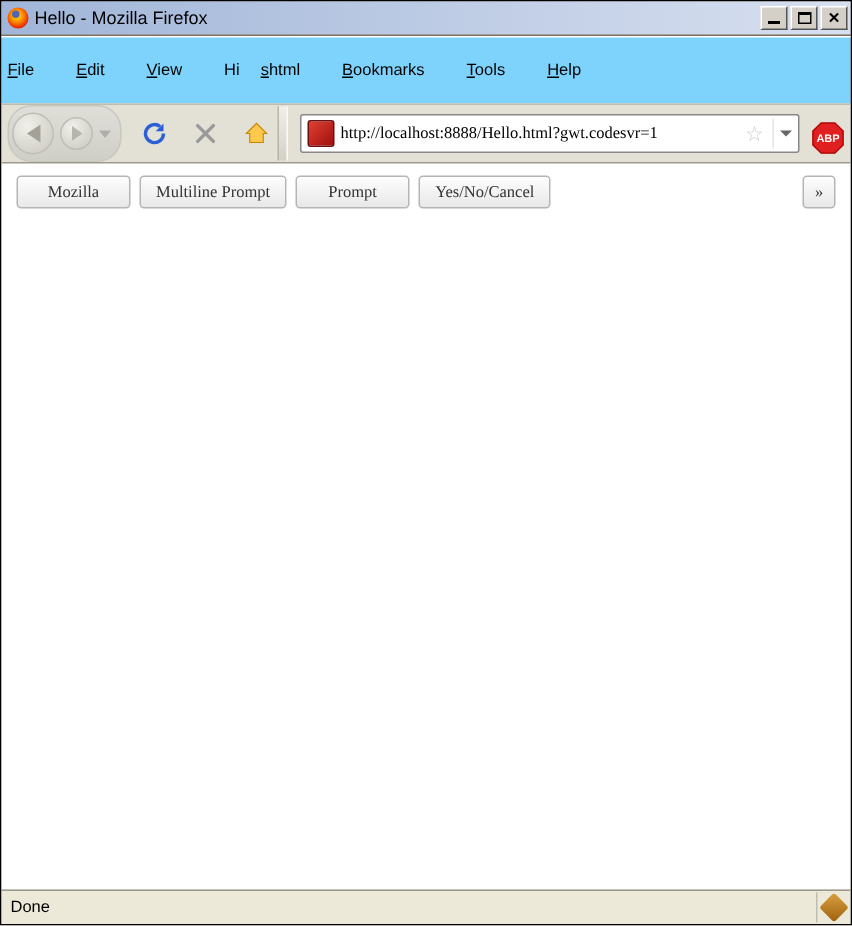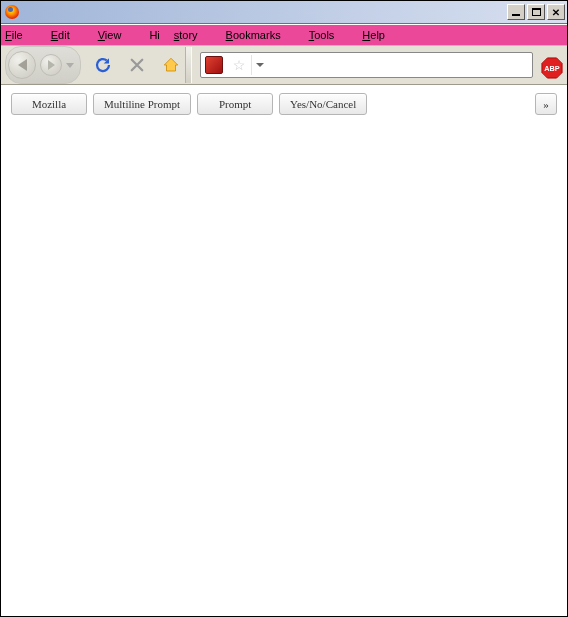--- a/index.html
+++ b/index.html
@@ -7,21 +7,21 @@
 .titlebar{height:22px;background:linear-gradient(90deg,#a0b5d8 0%,#d8e0f0 100%);display:flex;align-items:center;padding:0 2px;border-bottom:1px solid #7b6f63}
 .ff-icon{width:14px;height:14px;margin:0 4px 0 2px;border-radius:50%;background:radial-gradient(circle at 45% 40%,#ffd000 10%,#ff9000 35%,#e72a00 70%,#b32000 100%);position:relative}
 .ff-icon:after{content:"";position:absolute;left:3px;top:2px;width:5px;height:5px;border-radius:50%;background:#4f67b0}
 .title-text{font-size:12px;color:#000}
 .title-spacer{flex:1}
 .winbtn{width:16px;height:14px;background:#d4d0c8;border:1px solid #fff;border-right-color:#555;border-bottom-color:#555;margin-left:2px;display:flex;align-items:center;justify-content:center;font-family:"Arial";font-size:10px}
 .winbtn:first-of-type{margin-left:0}
 .minbox::before{content:"";display:block;width:8px;height:2px;background:#000;margin-top:6px}
 .maxbox::before{content:"";display:block;width:9px;height:8px;border:1px solid #000;border-top:2px solid #000;box-sizing:border-box}
 .closebox{font-weight:bold}
-.menubar{height:20px;background:#ec4899;display:flex;align-items:center;padding:0 4px;border-top:1px solid #fff}
+.menubar{height:20px;background:#7dd3fc;display:flex;align-items:center;padding:12px 4px;border-top:1px solid #fff}
 .menubar span{margin-right:14px;cursor:default}
 .menubar span u{text-decoration:underline}
 .navbar{height:38px;background:#e3e1d6;display:flex;align-items:center;padding:0 4px;border-top:1px solid #bfbdb1;gap:2px}
 .backgrp{display:flex;align-items:center;height:32px;border-radius:16px;background:linear-gradient(#dededa,#c8c7c1);border:1px solid #bdbdb8;padding:2px 6px 2px 2px;gap:4px;opacity:0.7}
 .circle{width:26px;height:26px;border-radius:50%;background:radial-gradient(circle at 35% 30%,#f8f8f5,#d9d8d2 50%,#c2c0b8 100%);border:1px solid #b1b0a8;display:flex;align-items:center;justify-content:center}
 .arrow-left{width:0;height:0;border-top:6px solid transparent;border-bottom:6px solid transparent;border-right:9px solid #88877f}
 .arrow-right{width:0;height:0;border-top:5px solid transparent;border-bottom:5px solid transparent;border-left:7px solid #a4a39a}
 .smallcircle{width:20px;height:20px}
 .dd{width:8px;height:8px}
 .dd:before{content:"";display:block;width:0;height:0;border-left:4px solid transparent;border-right:4px solid transparent;border-top:5px solid #999;margin-top:2px}
@@ -46,31 +46,32 @@
 .stat-icon{width:22px;display:flex;align-items:center;justify-content:center;height:20px}
 .bug{width:14px;height:14px;background:linear-gradient(135deg,#d8a040,#a0600e);border-radius:2px;transform:rotate(45deg)}
 </style>
 </head>
 <body>
 
 <div class="window">
 
   <div class="titlebar">
     <div class="ff-icon"></div>
+    <span class="title-text">Hello - Mozilla Firefox</span>
     <div class="title-spacer"></div>
     <div class="winbtn minbox"></div>
     <div class="winbtn maxbox"></div>
     <div class="winbtn closebox">✕</div>
   </div>
 
   <div class="menubar">
     <span><u>F</u><span>ile</span></span>
     <span><u>E</u><span>dit</span></span>
     <span><u>V</u><span>iew</span></span>
-    <span><span>Hi</span><u>s</u><span>tory</span></span>
+    <span><span>Hi</span><u>s</u><span>html</span></span>
     <span><u>B</u><span>ookmarks</span></span>
     <span><u>T</u><span>ools</span></span>
     <span><u>H</u><span>elp</span></span>
   </div>
 
   <div class="navbar">
     <div class="backgrp">
       <div class="circle">
           <div class="arrow-left"></div>
         </div>
@@ -94,20 +95,21 @@
     <div class="nav-icon home">
       <svg viewBox="0 0 24 24">
           <path fill="#fec94c" stroke="#c78500" d="M3 12L12 3l9 9h-3v8H6v-8z"></path>
         </svg>
     </div>
 
     <div class="divider"></div>
 
     <div class="addr-wrap">
       <div class="bricki"></div>
+      <input class="addr-input" value="http://localhost:8888/Hello.html?gwt.codesvr=1" style="">
       <div class="star">☆</div>
       <div class="addr-dd"></div>
     </div>
 
     <div class="abp">
       <svg viewBox="0 0 24 24">
         <polygon points="7,1 17,1 23,7 23,17 17,23 7,23 1,17 1,7" fill="#e02020" stroke="#a00" stroke-width="1"></polygon>
         <text x="12" y="15" text-anchor="middle" font-size="8" font-family="Arial" font-weight="bold" fill="#fff">ABP</text>
       </svg>
     </div>
@@ -117,14 +119,20 @@
     <div class="btnrow">
       <button class="appbtn">Mozilla</button>
       <button class="appbtn">Multiline Prompt</button>
       <button class="appbtn">Prompt</button>
       <button class="appbtn">Yes/No/Cancel</button>
       <div class="flex1"></div>
       <button class="appbtn morebtn">»</button>
     </div>
   </div>
 
+  <div class="statusbar">
+    <div class="stat-cell">Done</div>
+    <div class="stat-icon">
+        <div class="bug"></div>
+      </div>
+  </div>
 
 </div>
 
 </body></html>

